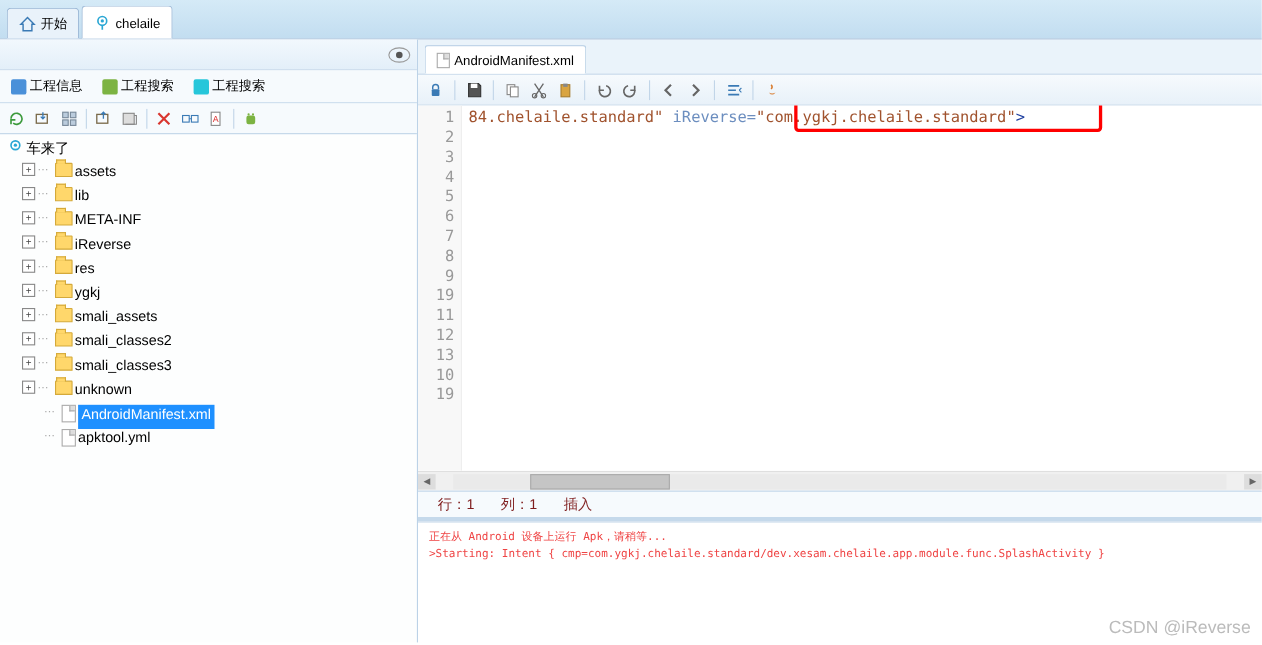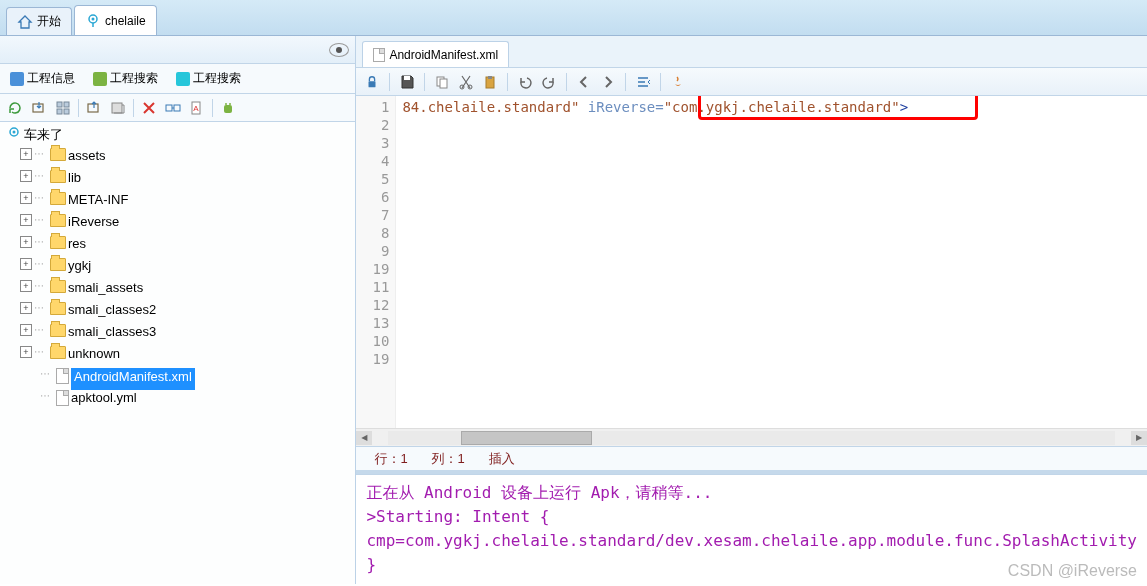--- a/index.html
+++ b/index.html
@@ -61,21 +61,21 @@
 .s-navy { color:#1e3fa0; }
 .highlight-box { position:absolute; border:3px solid #ff0000; border-radius:4px; pointer-events:none; }
 
 .hscroll { height:18px; background:#f0f0f0; border-top:1px solid #ddd; display:flex; align-items:center; }
 .hscroll-track { flex:1; height:14px; background:#eaeaea; position:relative; margin:0 16px; }
 .hscroll-thumb { position:absolute; height:14px; background:#c5c5c5; border:1px solid #aaa; }
 .hscroll-btn { width:16px; height:14px; background:#ddd; display:flex; align-items:center; justify-content:center; font-size:8px; color:#666; }
 
 .status-bar { height:24px; display:flex; align-items:center; gap: 24px; padding: 0 18px; background:#f6fafd; border-top:1px solid #c1d5e8; font-size:13px; color:#7f1d1d; }
 
-.console { height: 110px; background:#fff; border-top:1px solid #c1d5e8; padding: 6px 10px; font-family: "Microsoft YaHei", monospace; font-size:16px; color:#a21caf; overflow:auto; line-height:1.5; }
+.console { height: 110px; background:#fff; border-top:1px solid #c1d5e8; padding: 6px 10px; font-family: "Microsoft YaHei", monospace; font-size:10px; color:#ef4444; overflow:auto; line-height:1.5; }
 
 .watermark { position:absolute; right:10px; bottom:6px; color:#bbb; font-size:16px; }
 
 svg { display:block; }
 </style>
 </head>
 <body>
 
 <div class="app">
   <div class="tabs-bar">

